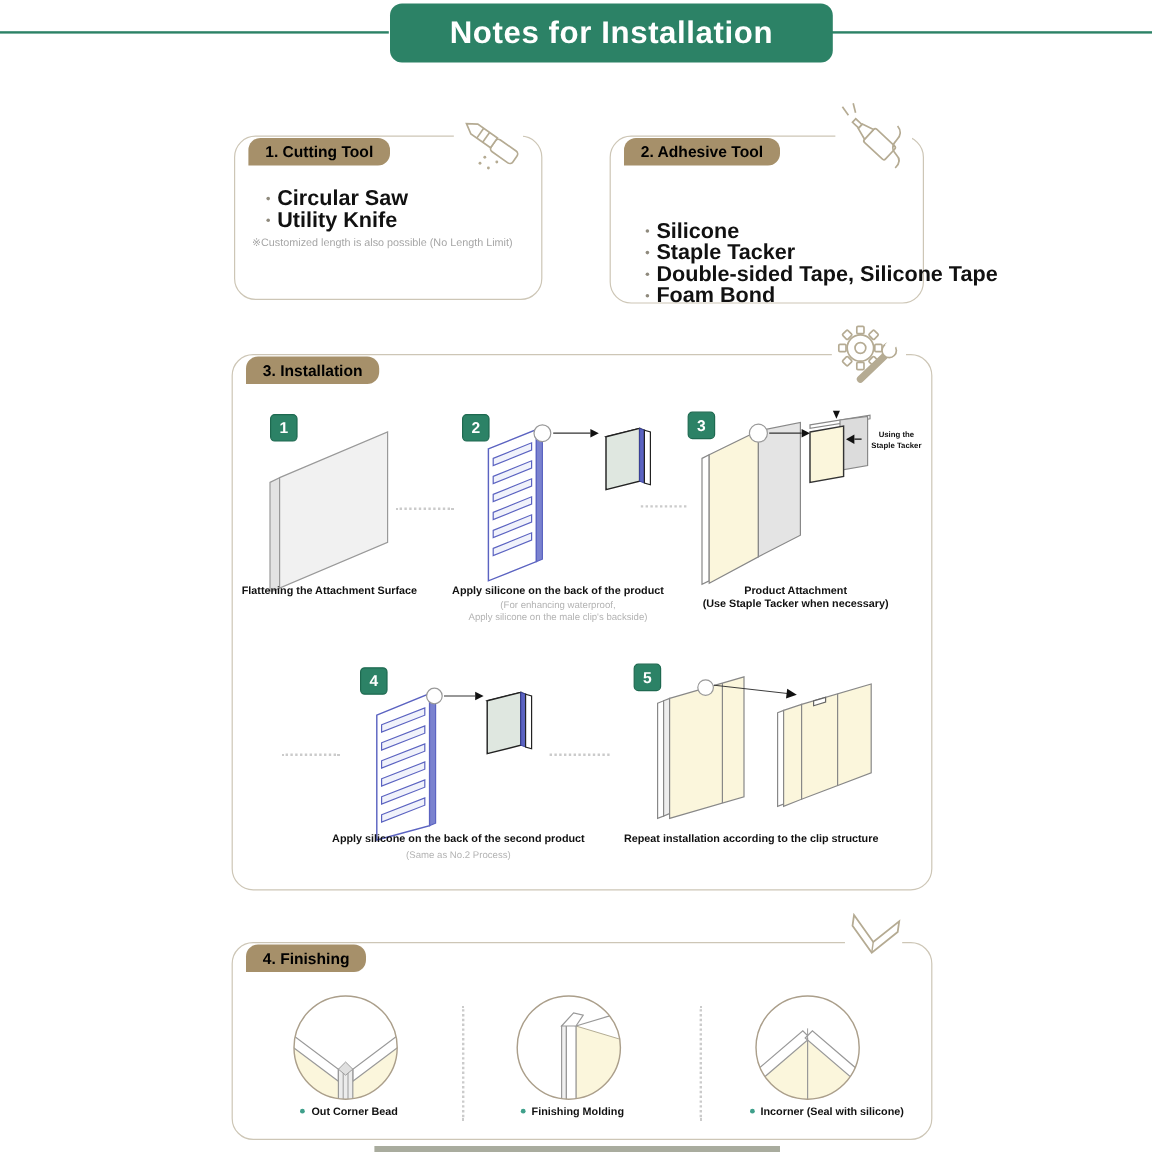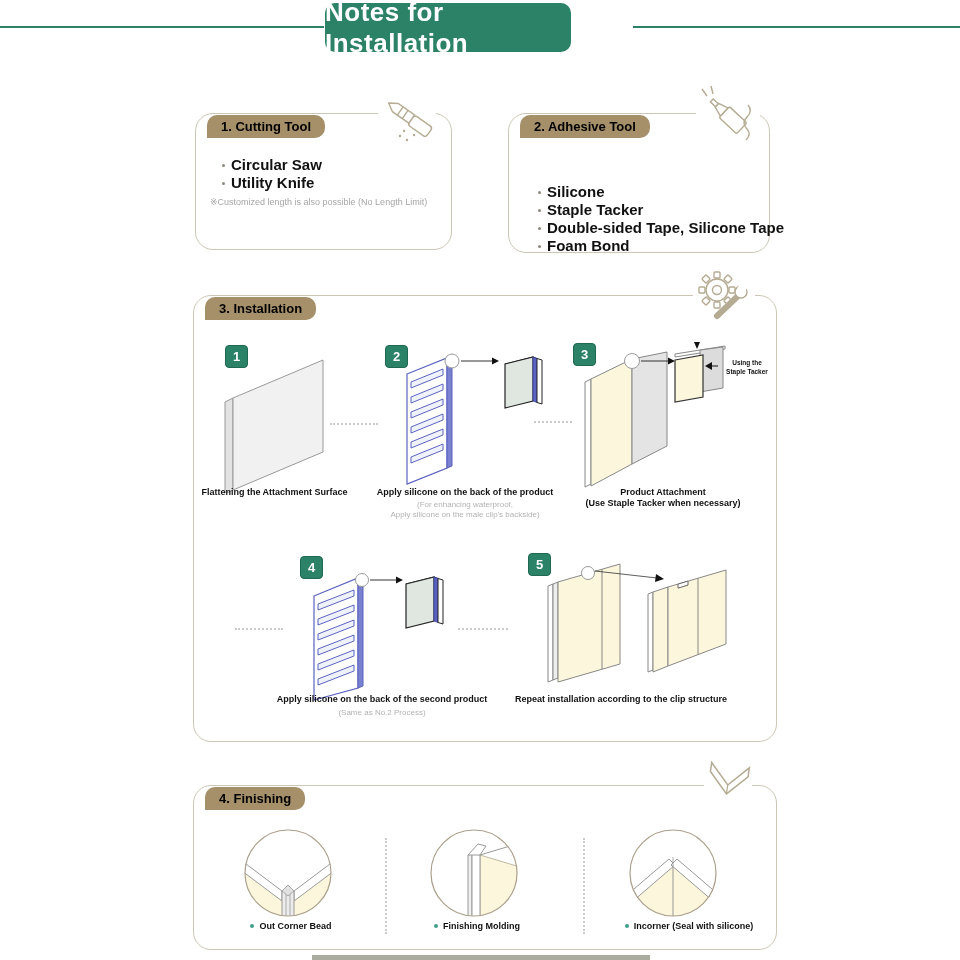--- a/index.html
+++ b/index.html
@@ -1,29 +1,29 @@
 <!DOCTYPE html>
 <html style="--green: #2c8266; --tan: #a6906a; --cream: #fbf6dc; --blue: #5b63c1;"><head>
 <meta charset="utf-8">
 <style>
   html,body{margin:0;padding:0;background:#fff;}
   .page{position:relative;width:960px;height:960px;background:#fff;overflow:hidden;
         font-family:"Liberation Sans","DejaVu Sans",sans-serif;}
   
-  .banner{position:absolute;left:325px;top:3px;width:246px;height:49px;background:var(--green,#2c8266);
+  .banner{position:absolute;left:325px;top:3px;width:369px;height:49px;background:var(--green,#2c8266);
           border-radius:10px;display:flex;align-items:center;justify-content:center;}
   .banner span{color:#fff;font-size:26px;font-weight:bold;letter-spacing:.5px;}
   .banner-line{position:absolute;top:26px;height:2px;background:var(--green,#2c8266);}
   
   .box{position:absolute;border:1.5px solid #cdc6b6;border-radius:18px;background:#fff;}
   .pill{position:absolute;background:var(--tan,#a6906a);color:#000000;font-size:13px;font-weight:bold;
         padding:4px 14px;border-radius:10px 10px 10px 0;z-index:3;}
   .icon{position:absolute;z-index:2;}
   
-  .tool-item{position:relative;font-size:15px;font-weight:bold;color:#111;line-height:18px;white-space:nowrap;}
+  .tool-item{position:relative;font-size:18px;font-weight:bold;color:#111;line-height:18px;white-space:nowrap;}
   .dot{display:inline-block;width:3px;height:3px;border-radius:50%;background:#8f8a7d;vertical-align:middle;margin:0 6px 2px 0;}
   .note{position:absolute;font-size:9px;color:#a6a6a6;white-space:nowrap;}
   
   .badge{position:absolute;width:21px;height:21px;background:var(--green,#2c8266);border:1px solid #1e6950;
          border-radius:4px;color:#fff;font-size:13px;font-weight:bold;text-align:center;line-height:21px;z-index:4;}
   .cap{position:absolute;font-size:9px;font-weight:bold;color:#111;text-align:center;}
   .sub{position:absolute;font-size:8px;color:#b3b3b3;text-align:center;}
   .annot{position:absolute;font-size:6.5px;font-weight:bold;color:#111;line-height:9px;text-align:center;}
   .dotted-h{position:absolute;border-top:2px dotted #cbcbcb;height:0;}
   .dotted-v{position:absolute;border-left:2px dotted #cbcbcb;width:0;}
@@ -199,21 +199,21 @@
   <div class="dotted-h" style="left:458px;top:628px;width:50px;"></div>
 
   <div class="cap" style="left:192px;top:487px;width:165px;">Flattening the Attachment Surface</div>
   <div class="cap" style="left:370px;top:487px;width:190px;">Apply silicone on the back of the product</div>
   <div class="sub" style="left:370px;top:500px;width:190px;">(For enhancing waterproof,</div>
   <div class="sub" style="left:370px;top:510px;width:190px;">Apply silicone on the male clip's backside)</div>
   <div class="cap" style="left:563px;top:487px;width:200px;">Product Attachment</div>
   <div class="cap" style="left:563px;top:498px;width:200px;text-align:center;">(Use Staple Tacker when necessary)</div>
   <div class="cap" style="left:272px;top:694px;width:220px;">Apply silicone on the back of the second product</div>
   <div class="sub" style="left:272px;top:708px;width:220px;">(Same as No.2 Process)</div>
-  <div class="cap" style="left:510px;top:694px;width:222px;">Repeat installation according to the clip structure</div>
+  <div class="cap" style="left:510px;top:694px;width:222px;text-align:right;">Repeat installation according to the clip structure</div>
 
   <div class="box" style="left:193px;top:785px;width:582px;height:163px;"></div>
   <div class="pill" style="left:205px;top:787px;">4. Finishing</div>
   <svg class="icon" style="left:704px;top:758px;" width="48" height="50" viewBox="0 0 48 50">
     <rect x="0" y="0" width="48" height="50" fill="#fff"></rect>
     <g transform="rotate(8 24 25)">
       <polygon points="5,7 24,27 43,7 43,16 24,36 5,16" fill="#fff" stroke="#b5ab93" stroke-width="1.5"></polygon>
       <line x1="24" y1="27" x2="24" y2="36" stroke="#b5ab93" stroke-width="1.2"></line>
     </g>
   </svg>

